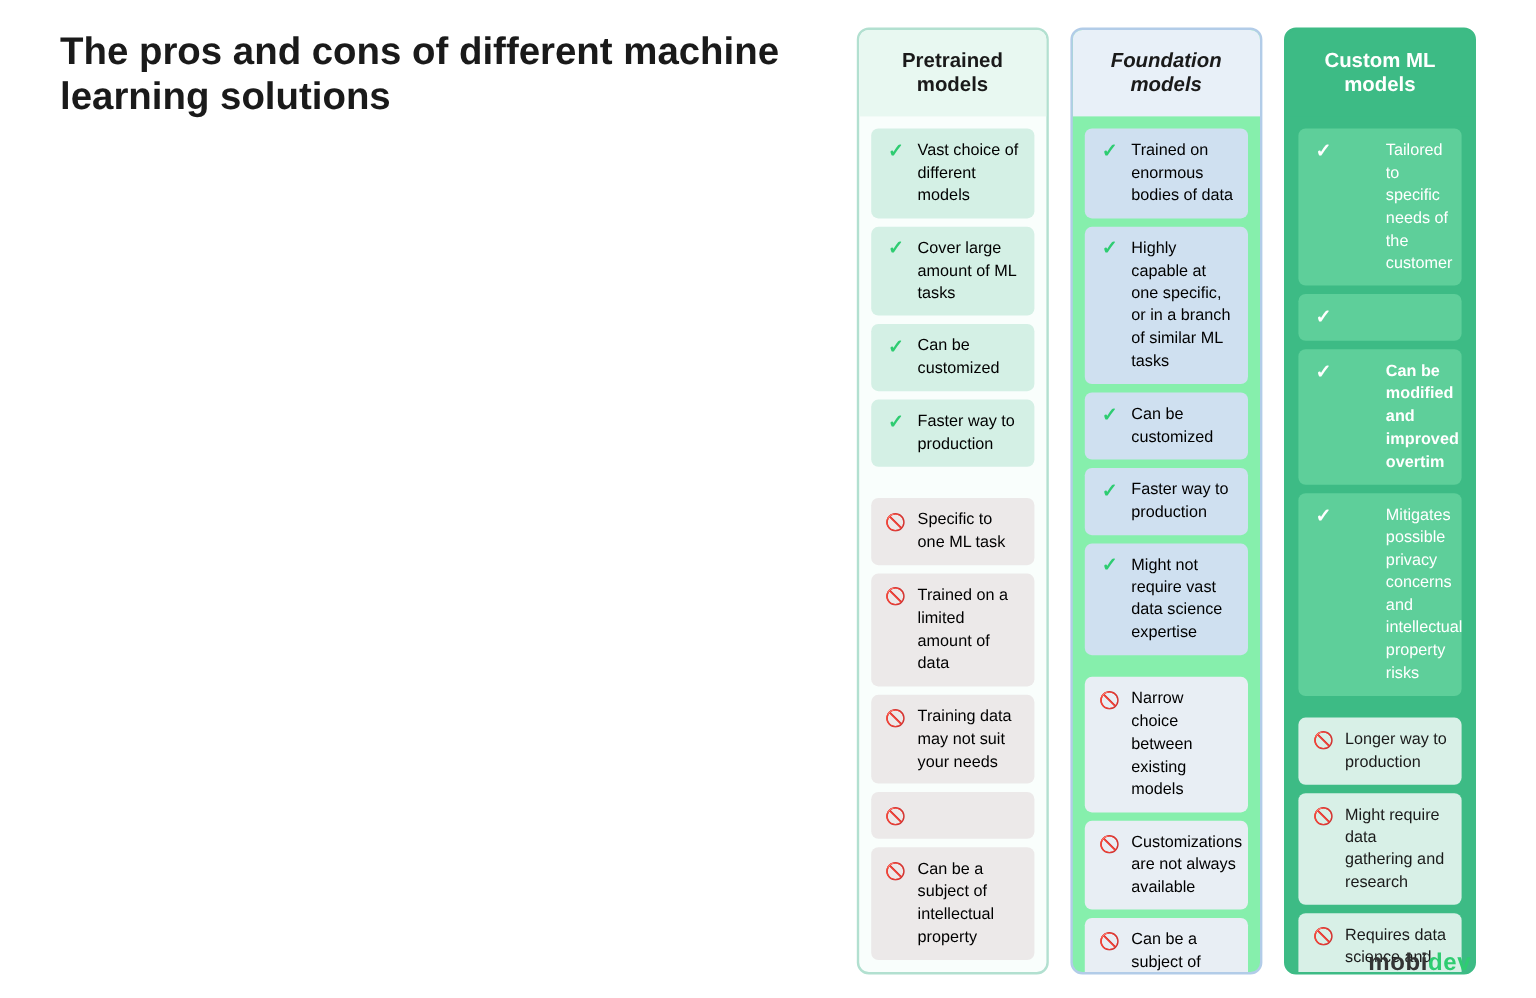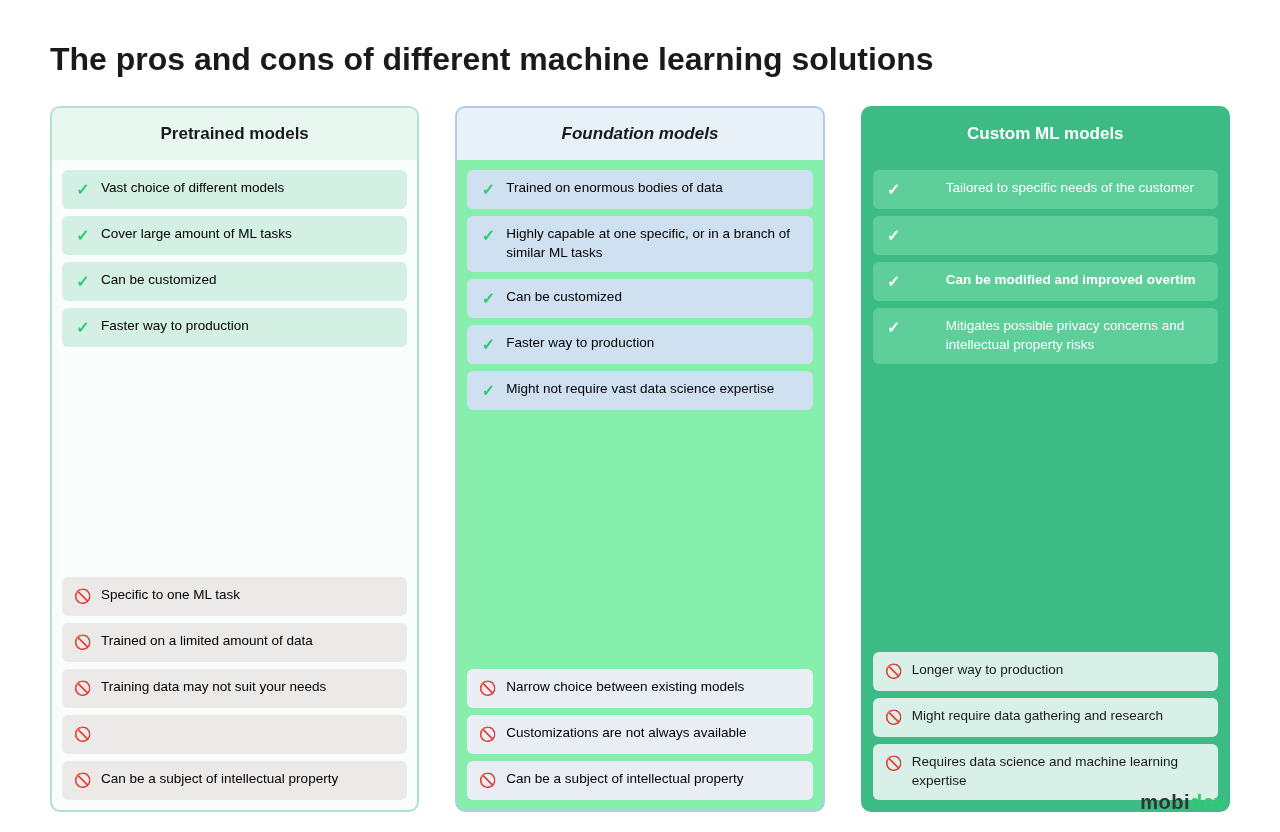--- a/index.html
+++ b/index.html
@@ -7,36 +7,37 @@
       background: #ffffff;
       font-family: 'Arial', sans-serif;
       width: 1280px;
       height: 832px;
       overflow: hidden;
       position: relative;
     }
     .page {
       width: 1280px;
       height: 832px;
-      padding: 40px 50px 20px 50px;
-      display: flex;
-      flex-direction: column;
+      padding: 23px 50px 20px 50px;
+      display: flex;
+      flex-direction: row;
     }
     .main-title {
       font-size: 32px;
       font-weight: 800;
       color: #1a1a1a;
       text-align: left;
       margin-bottom: 28px;
       line-height: 1.2;
     }
     .columns {
       display: flex;
-      gap: 36px;
+      gap: 18px;
       flex: 1;
+      justify-content: flex-end;
     }
     .column {
       flex: 1;
       display: flex;
       flex-direction: column;
       border-radius: 10px;
       overflow: hidden;
     }
     .col-pretrained { border: 2px solid #b2e0d0; background: #f9fefc; }
     .col-foundation { border: 2px solid #b2cce8; background: #86efac; }

